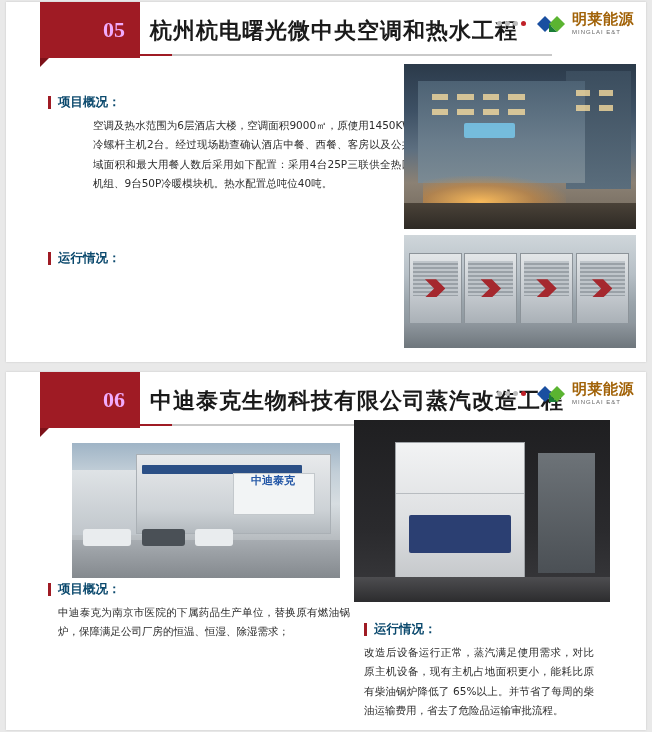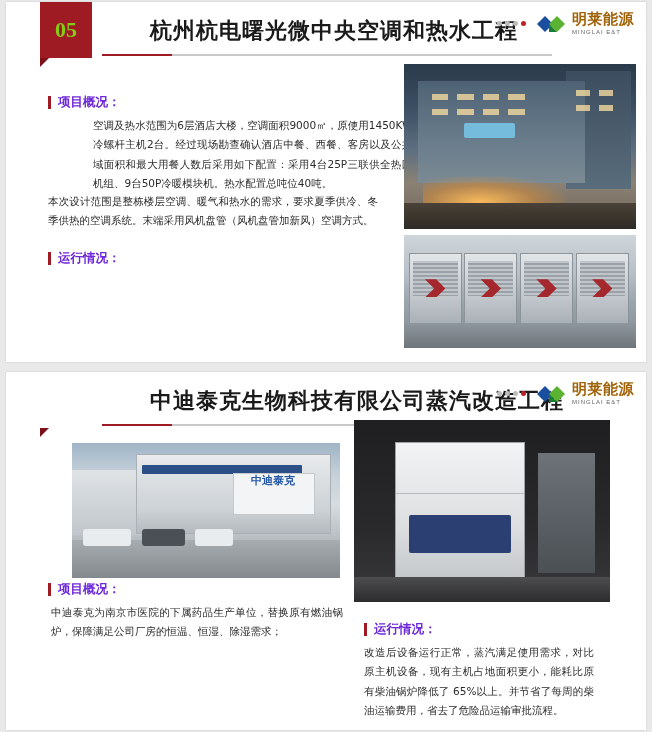--- a/index.html
+++ b/index.html
@@ -31,27 +31,28 @@
   .slide-2 { top: 372px; height: 358px; }
 
   
   .badge {
     position: absolute;
     left: 34px;
     top: 0;
     width: 52px;
     height: 56px;
     background: #9f1b24;
-    color: #84cc16;
+    color: #f0abfc;
     font-size: 22px;
     font-weight: bold;
     display: flex;
     align-items: center;
     justify-content: center;
     font-family: "Liberation Serif", serif;
+    padding-left: 48px;
   }
   .badge-tail {
     position: absolute;
     left: 34px;
     top: 56px;
     width: 0;
     height: 0;
     border-left: 9px solid #7d1119;
     border-bottom: 9px solid transparent;
   }
@@ -120,21 +121,21 @@
     letter-spacing: 1px;
     margin-top: 2px;
     font-family: "Liberation Sans", sans-serif;
   }
 
   
   .sec-head {
     position: absolute;
     font-size: 12.5px;
     font-weight: bold;
-    color: #6d28d9;
+    color: #0c4a6e;
     font-family: "DejaVu Sans", sans-serif;
   }
   .sec-head::after {
     content: "";
     position: absolute;
     left: -10px;
     top: 2px;
     width: 3px;
     height: 13px;
     background: #9f1b24;
@@ -303,21 +304,20 @@
         <path d="M14 11 L22 19 L14 19 Z" fill="#1a7d36"></path>
       </svg>
       <div class="logo-text">
         <div class="logo-cn">明莱能源</div>
         <div class="logo-en">MINGLAI E&amp;T</div>
       </div>
     </div>
 
     <div class="sec-head" style="left:52px; top:92px;">项目概况：</div>
     <div class="para" style="left:52px; top:114px; width:330px;margin-left:35px;">空调及热水范围为6层酒店大楼，空调面积9000㎡，原使用1450KW风冷螺杆主机2台。经过现场勘查确认酒店中餐、西餐、客房以及公共区域面积和最大用餐人数后采用如下配置：采用4台25P三联供全热回收机组、9台50P冷暖模块机。热水配置总吨位40吨。</div>
-    <div class="para" style="left:42px; top:190px; width:330px;">本次设计范围是整栋楼层空调、暖气和热水的需求，要求夏季供冷、冬季供热的空调系统。末端采用风机盘管（风机盘管加新风）空调方式。</div>
 
     <div class="sec-head" style="left:52px; top:248px;">运行情况：</div>
 
     <div class="photo ph1">
       <div class="bg"></div>
       <div class="bldg2"></div>
       <div class="bldg"></div>
       <div class="win" style="left:12%; top:18%; width:7%; height:4%;"></div>
       <div class="win" style="left:23%; top:18%; width:7%; height:4%;"></div>
       <div class="win" style="left:34%; top:18%; width:7%; height:4%;"></div>
@@ -353,20 +353,21 @@
           <div class="grill"></div>
           <div class="chev"></div>
         </div>
       <div class="base"></div>
     </div>
 
   </div>
 
   <div class="slide slide-2">
 
+    <div class="badge">06</div>
     <div class="badge-tail"></div>
 
     <div class="title">中迪泰克生物科技有限公司蒸汽改造工程</div>
     <div class="title-rule"></div>
     <div class="title-rule-accent"></div>
 
     <div class="logo">
       <div class="logo-dots">
         <span class="dot"></span>
         <span class="dot"></span>
@@ -401,20 +402,20 @@
       <div class="bg"></div>
       <div class="mach">
           <div class="seam"></div>
           <div class="panel"></div>
         </div>
       <div class="right"></div>
       <div class="floor"></div>
     </div>
 
     <div class="sec-head" style="left:52px; top:209px;">项目概况：</div>
-    <div class="para" style="left:45px; top:231px; width:292px;">中迪泰克为南京市医院的下属药品生产单位，替换原有燃油锅炉，保障满足公司厂房的恒温、恒湿、除湿需求；</div>
+    <div class="para" style="left:52px; top:231px; width:292px;">中迪泰克为南京市医院的下属药品生产单位，替换原有燃油锅炉，保障满足公司厂房的恒温、恒湿、除湿需求；</div>
 
     <div class="sec-head" style="left:368px; top:249px;">运行情况：</div>
     <div class="para" style="left:358px; top:271px; width:230px;">改造后设备运行正常，蒸汽满足使用需求，对比原主机设备，现有主机占地面积更小，能耗比原有柴油锅炉降低了 65%以上。并节省了每周的柴油运输费用，省去了危险品运输审批流程。</div>
 
   </div>
 
 </div>
 
 </body></html>

